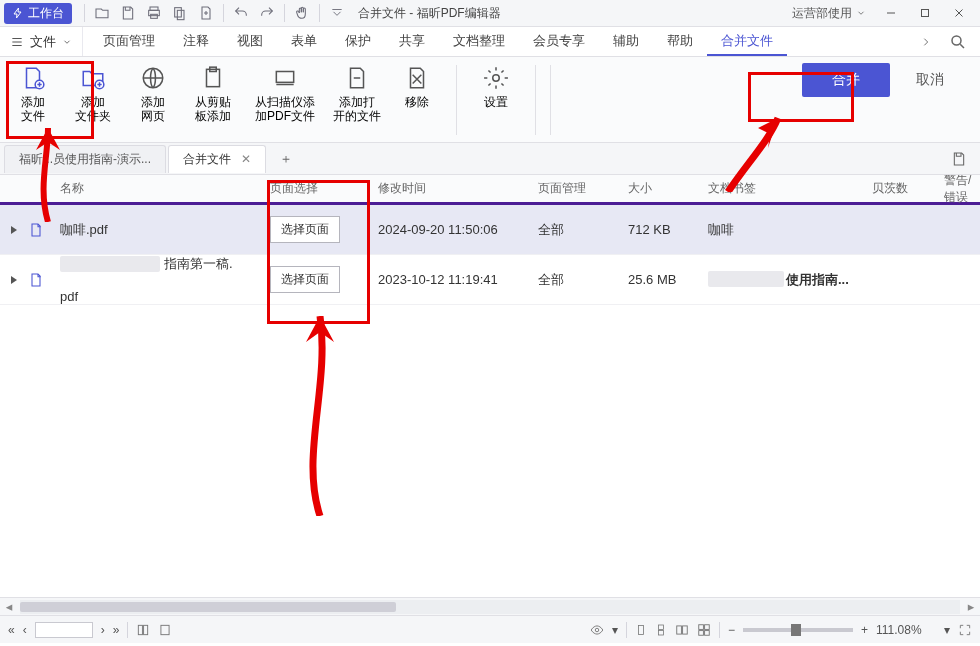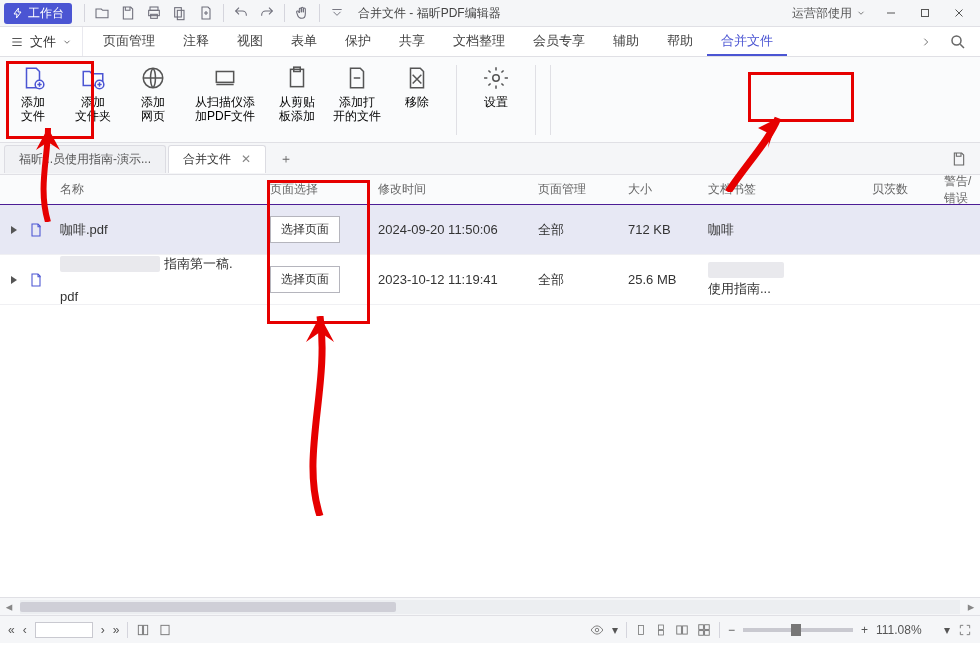--- a/index.html
+++ b/index.html
@@ -35,40 +35,40 @@
   .cancel-btn { background:transparent; border:none; color:#555; font-size:14px; padding:8px 12px;}
 
   .doctabs { display:flex; align-items:center; height:32px; border-bottom:1px solid #e0e0e5; background:#f5f6f8; padding-left:4px; position:relative;}
   .doctab { display:flex; align-items:center; height:28px; padding:0 14px; background:#f0f1f4; border:1px solid #dcdce2; border-bottom:none; margin-right:2px; border-radius:3px 3px 0 0; font-size:12px; color:#555; max-width:170px;}
   .doctab.active { background:#fff; color:#333;}
   .doctab .close { margin-left:10px; color:#888;}
   .addtab { width:24px; height:24px; display:flex; align-items:center; justify-content:center; color:#666; margin-left:6px;}
   .tool-right-icon { margin-left:auto; margin-right:10px; color:#666; width:22px; height:22px; display:flex; align-items:center; justify-content:center;}
 
   .table { height:calc(100% - 30px - 30px - 86px - 32px - 18px - 28px); overflow:hidden; background:#fff;}
-  .thead { display:flex; align-items:center; height:30px; background:#fafbfc; border-bottom:1px solid #4c1d95; font-size:12px; color:#666;}
+  .thead { display:flex; align-items:center; height:30px; background:#fafbfc; border-bottom:3px solid #4c1d95; font-size:12px; color:#666;}
   .col-exp { width:28px;}
   .col-icon { width:32px;}
   .col-name { width:210px; padding-left:0;}
   .col-page { width:108px;}
   .col-mod  { width:160px;}
   .col-range{ width:90px;}
   .col-size { width:80px;}
   .col-book { width:164px;}
   .col-pgs  { width:72px;}
   .col-warn { flex:1;}
   .trow { display:flex; align-items:center; height:50px; border-bottom:1px solid #f0f0f3; font-size:13px;}
   .trow.sel { background:#e7e8f4;}
   .expand-tri { width:0; height:0; border-left:6px solid #555; border-top:4px solid transparent; border-bottom:4px solid transparent; display:inline-block;}
   .pdf-ico { width:16px; height:16px;}
   .page-select-btn { border:1px solid #b5b5bd; background:#fff; padding:4px 10px; font-size:12px; color:#333;}
   .blur-strip { width:100px; height:16px; background:#e9e9ed; border-radius:2px;}
   .blur-strip.sm { width:76px;}
   .file2-stack { display:flex; flex-direction:column; gap:16px;}
-  .book2-stack { display:flex; flex-direction:column; gap:2px;}
+  .book2-stack { display:flex; gap:2px;font-weight:bold;}
 
   .hscroll { height:18px; display:flex; align-items:center; background:#f5f6f8; border-top:1px solid #e0e0e5; position:relative;}
   .hscroll .arrow { width:18px; height:18px; display:flex; align-items:center; justify-content:center; color:#888;}
   .hscroll .track { flex:1; height:14px; background:#eceef1; margin:0 2px; position:relative;}
   .hscroll .thumb { position:absolute; left:0; top:2px; height:10px; width:40%; background:#cfcfd7; border-radius:2px;}
   .status { height:28px; display:flex; align-items:center; background:#f5f6f8; border-top:1px solid #e0e0e5; padding:0 8px; font-size:12px; color:#555; gap:8px;}
   .st-left { display:flex; align-items:center; gap:8px;}
   .st-page-jump { height:16px; width:58px; border:1px solid #c9c9d0; background:#fff;}
   .st-sep { width:1px; height:16px; background:#d5d5dd; }
   .st-right { margin-left:auto; display:flex; align-items:center; gap:8px;}
@@ -239,41 +239,41 @@
     </div>
     <div class="rbtn">
       <div class="ricon">
           <svg width="26" height="26" viewBox="0 0 24 24" fill="none" stroke="#555" stroke-width="1.4">
             <circle cx="12" cy="12" r="9"></circle>
             <path d="M3 12h18M12 3c3 3 3 15 0 18M12 3c-3 3-3 15 0 18"></path>
           </svg>
         </div>
       <div class="rlabel">添加<br>网页</div>
     </div>
+    <div class="rbtn">
+      <div class="ricon">
+          <svg width="26" height="26" viewBox="0 0 24 24" fill="none" stroke="#555" stroke-width="1.4">
+            <rect x="6" y="4" width="12" height="16"></rect>
+            <rect x="9" y="2" width="6" height="4"></rect>
+          </svg>
+        </div>
+      <div class="rlabel">从剪贴<br>板添加</div>
+    </div>
     <div class="rbtn wide">
       <div class="ricon">
           <svg width="26" height="26" viewBox="0 0 24 24" fill="none" stroke="#555" stroke-width="1.4">
             <rect x="4" y="6" width="16" height="10"></rect>
             <path d="M4 18h16"></path>
           </svg>
         </div>
       <div class="rlabel">从扫描仪添<br>加PDF文件</div>
     </div>
     <div class="rbtn">
       <div class="ricon">
           <svg width="26" height="26" viewBox="0 0 24 24" fill="none" stroke="#555" stroke-width="1.4">
-            <rect x="6" y="4" width="12" height="16"></rect>
-            <rect x="9" y="2" width="6" height="4"></rect>
-          </svg>
-        </div>
-      <div class="rlabel">从剪贴<br>板添加</div>
-    </div>
-    <div class="rbtn">
-      <div class="ricon">
-          <svg width="26" height="26" viewBox="0 0 24 24" fill="none" stroke="#555" stroke-width="1.4">
             <path d="M6 3h9l3 3v15H6z"></path>
             <path d="M9 12h6"></path>
           </svg>
         </div>
       <div class="rlabel">添加打<br>开的文件</div>
     </div>
     <div class="rbtn">
       <div class="ricon">
           <svg width="26" height="26" viewBox="0 0 24 24" fill="none" stroke="#555" stroke-width="1.4">
             <path d="M6 3h9l3 3v15H6z"></path>
@@ -290,20 +290,24 @@
           <svg width="26" height="26" viewBox="0 0 24 24" fill="none" stroke="#555" stroke-width="1.4">
             <circle cx="12" cy="12" r="3"></circle>
             <path d="M12 2v3M12 19v3M4 12H1M23 12h-3M5 5l2 2M17 17l2 2M19 5l-2 2M7 17l-2 2"></path>
           </svg>
         </div>
       <div class="rlabel">设置</div>
     </div>
   </div>
   <div class="ribbon-sep"></div>
   <div class="ribbon-sep"></div>
+  <div class="ribbon-right">
+    <button class="merge-btn">合并</button>
+    <button class="cancel-btn">取消</button>
+  </div>
 </div>
 
 <div class="doctabs">
   <div class="doctab">
     <span>福昕...员使用指南-演示...</span>
   </div>
   <div class="doctab active">
     <span>合并文件</span>
     <span class="close">✕</span>
   </div>

